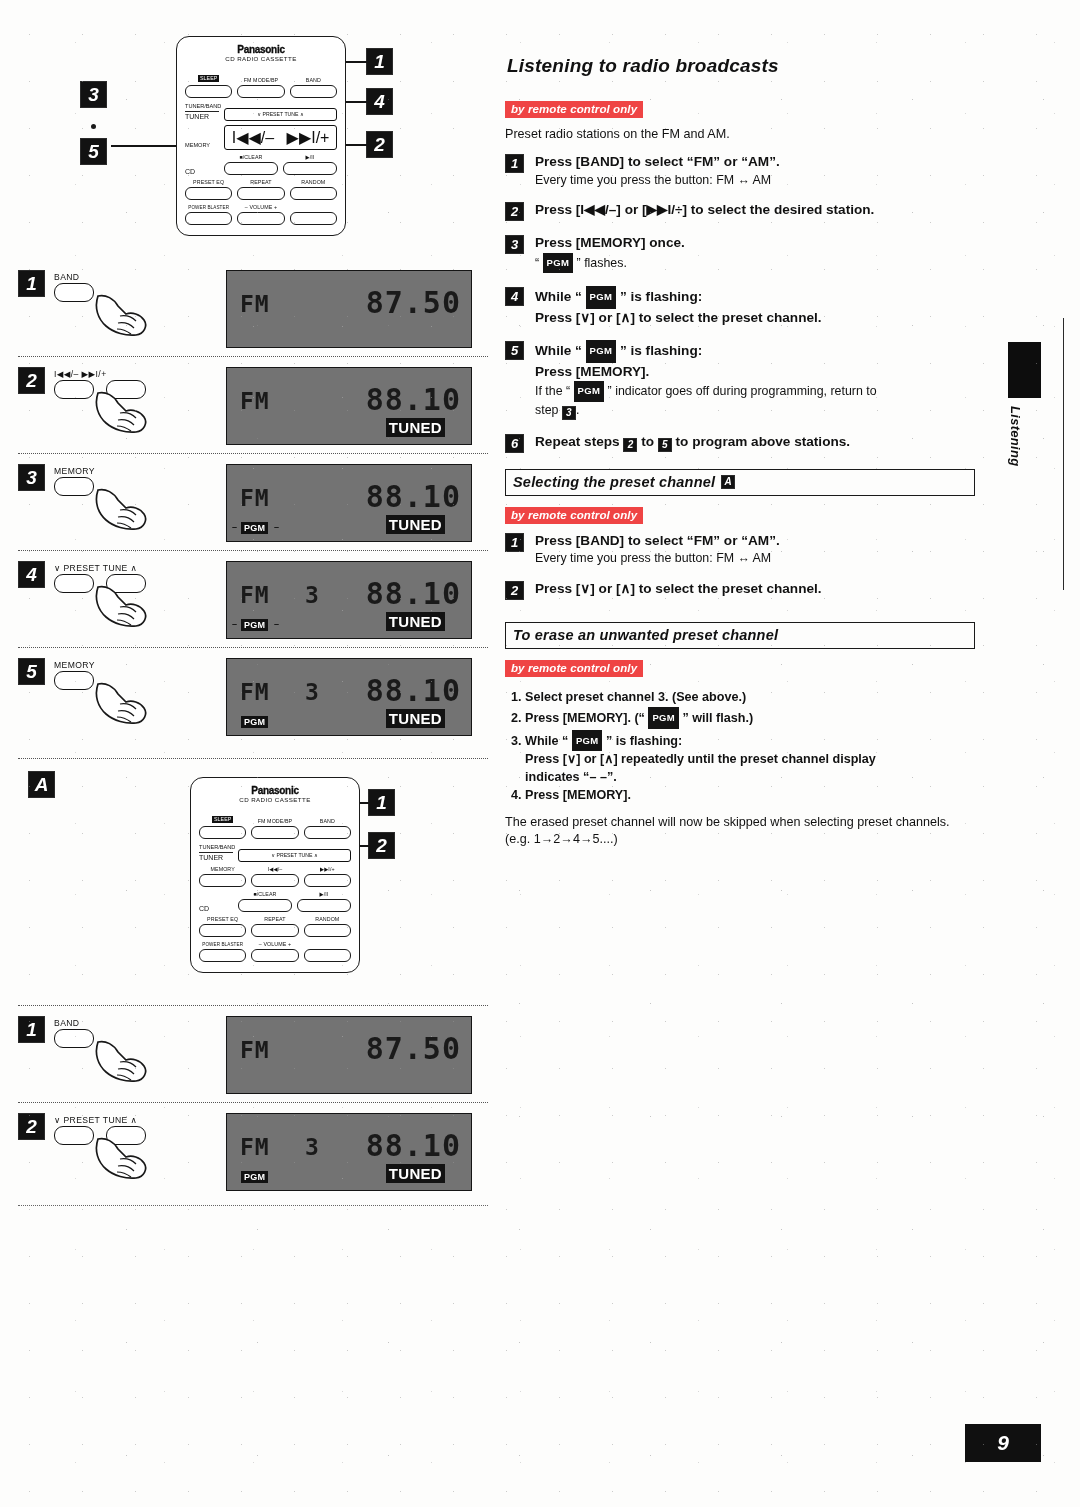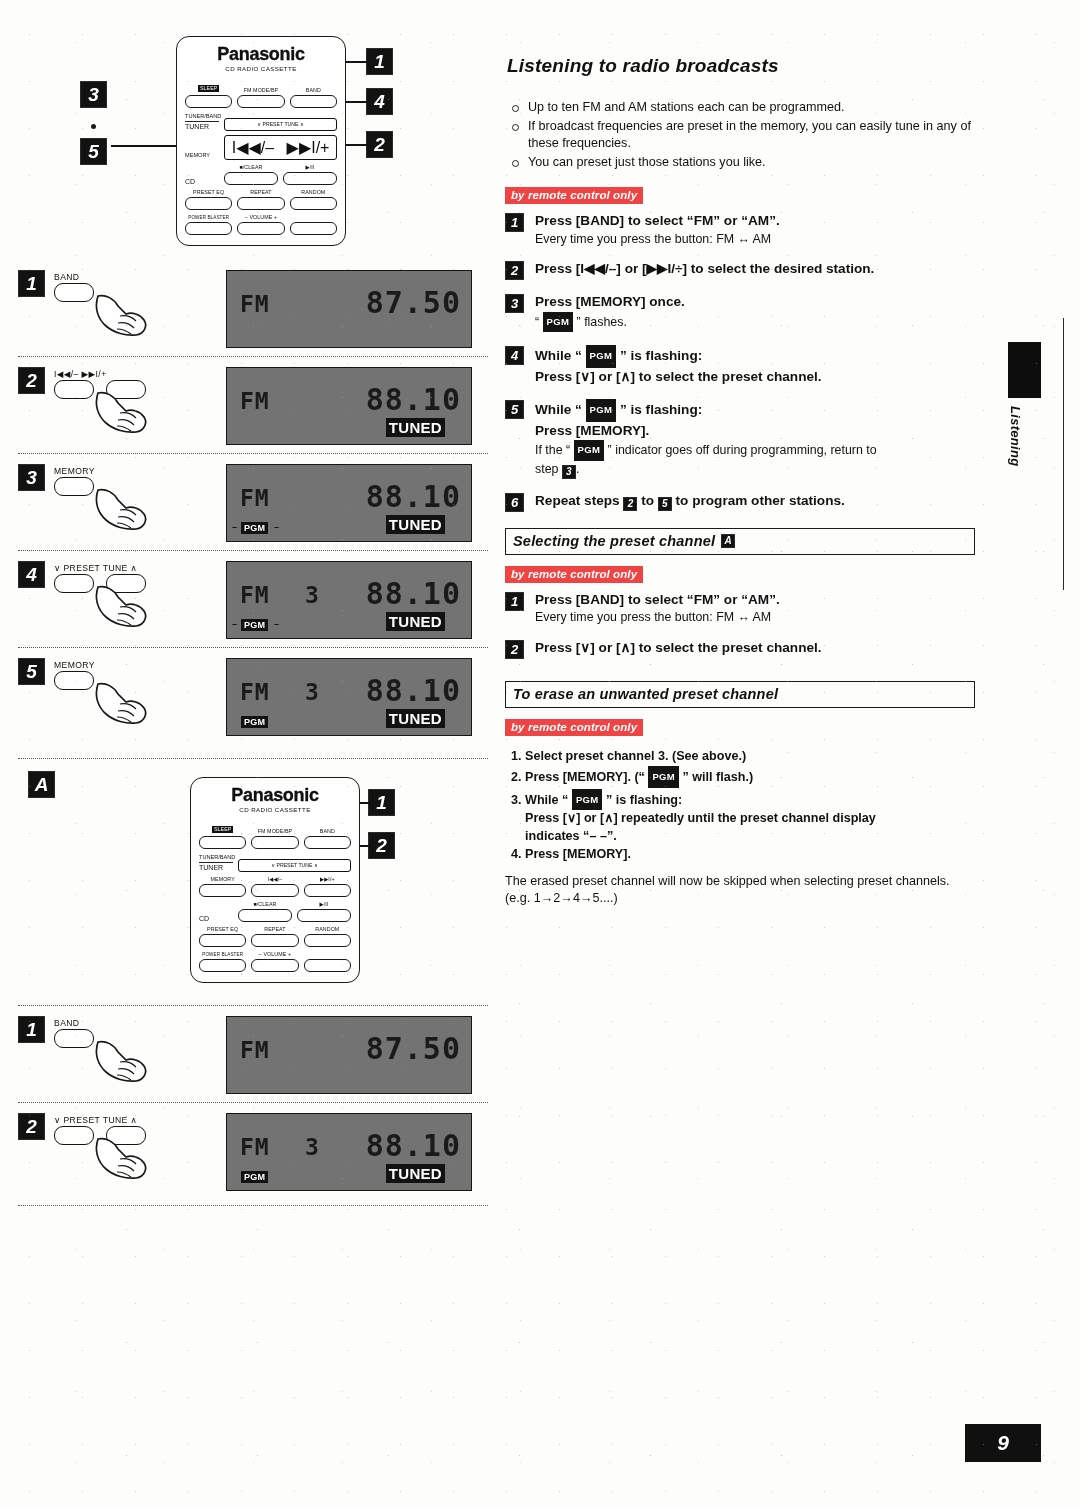--- a/index.html
+++ b/index.html
@@ -107,21 +107,21 @@
     background:#101010;color:#fff;
     font-style:italic;font-weight:bold;font-size:21px;
     display:flex;align-items:center;justify-content:center;
   }
 
   
   .remote{
     position:relative;width:152px;border:1.6px solid #1b1b1b;border-radius:13px;
     background:#fff;padding:7px 8px 10px;
   }
-  .remote .brand{text-align:center;font-weight:bold;font-size:18px;letter-spacing:-.3px;
+  .remote .brand{text-align:center;font-weight:bold;font-size:10px;letter-spacing:-.3px;
     -webkit-text-stroke:.3px #000;}
   .remote .sub{text-align:center;font-size:6.2px;letter-spacing:.4px;margin:0 0 4px;}
   .rrow{display:flex;align-items:flex-end;gap:5px;margin-bottom:4px;}
   .rkey{flex:1;text-align:center;}
   .rkey .kl{font-size:5.3px;letter-spacing:.1px;white-space:nowrap;line-height:7px;}
   .rkey .kb{
     height:11px;border:1.2px solid #1b1b1b;border-radius:6px;background:#fff;margin-top:1px;
   }
   .rkey .kl.inv{background:#111;color:#fff;display:inline-block;padding:0 2px;}
   .rgrp{border:1.4px solid #111;border-radius:3px;padding:2px 3px;flex:2;}
@@ -568,28 +568,24 @@
         </div>
       </div>
     <div class="sect-divider"></div>
   </div>
 
   <div class="right-col">
 
     <div class="page-title">Listening to radio broadcasts</div>
 
 
-    <ul class="bullets">
-      <li>Up to ten FM and AM stations each can be programmed.</li>
-      <li>If broadcast frequencies are preset in the memory, you can easily tune in any of these frequencies.</li>
-      <li>You can preset just those stations you like.</li>
-    </ul>
 
     
     <div class="remote-only">by remote control only</div>
+    <p class="lead">Preset radio stations on the FM and AM.</p>
 
     <div class="step">
       <span class="badge">1</span>
       <div class="step-body">
         <div class="step-main">Press [BAND] to select “FM” or “AM”.</div>
         <div class="step-sub">Every time you press the button: FM ↔ AM</div>
       </div>
     </div>
 
     <div class="step">
@@ -635,21 +631,21 @@
     </div>
 
     <div class="step">
       <span class="badge">6</span>
       <div class="step-body">
         <div class="step-main">
           <span>Repeat steps</span>
           <span class="badge sm">2</span>
           <span>to</span>
           <span class="badge sm">5</span>
-          <span>to program other stations.</span>
+          <span>to program above stations.</span>
         </div>
       </div>
     </div>
 
     
     <div class="sec-box">
       <span>Selecting the preset channel</span>
       <span class="badge sm">A</span>
     </div>
     <div class="remote-only">by remote control only</div>

